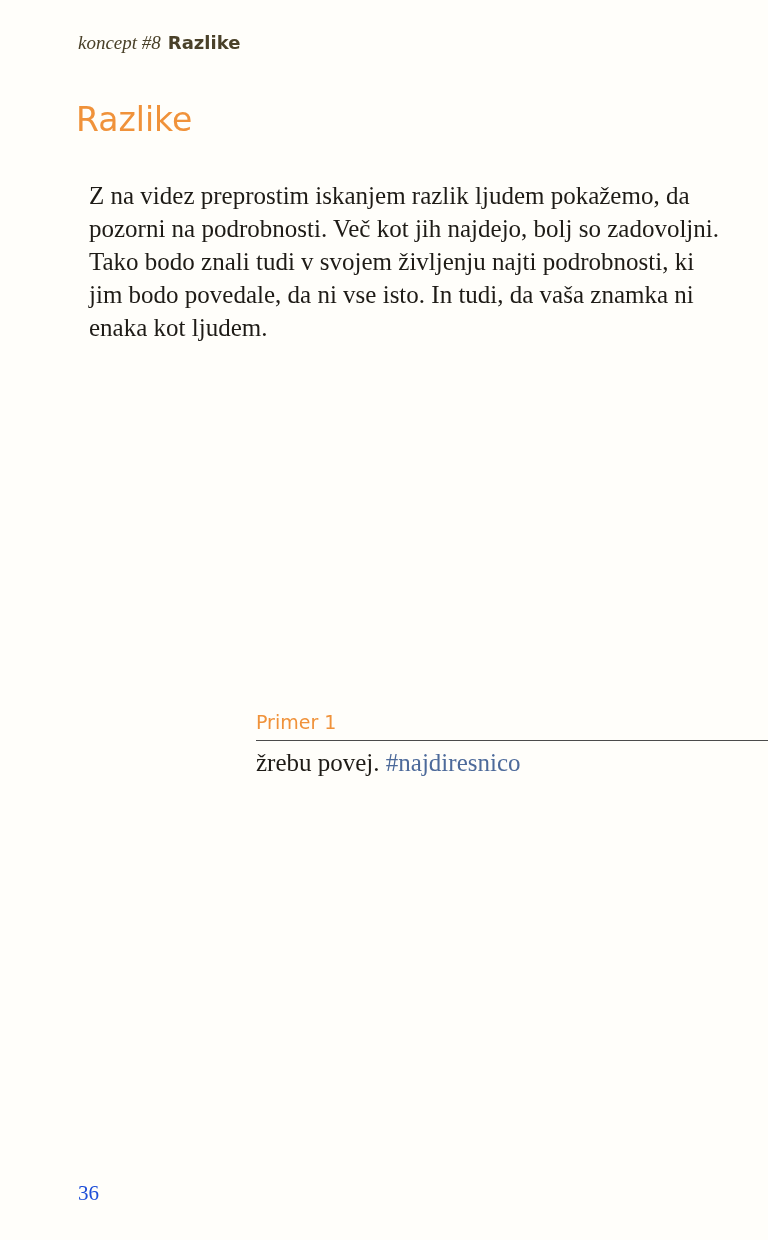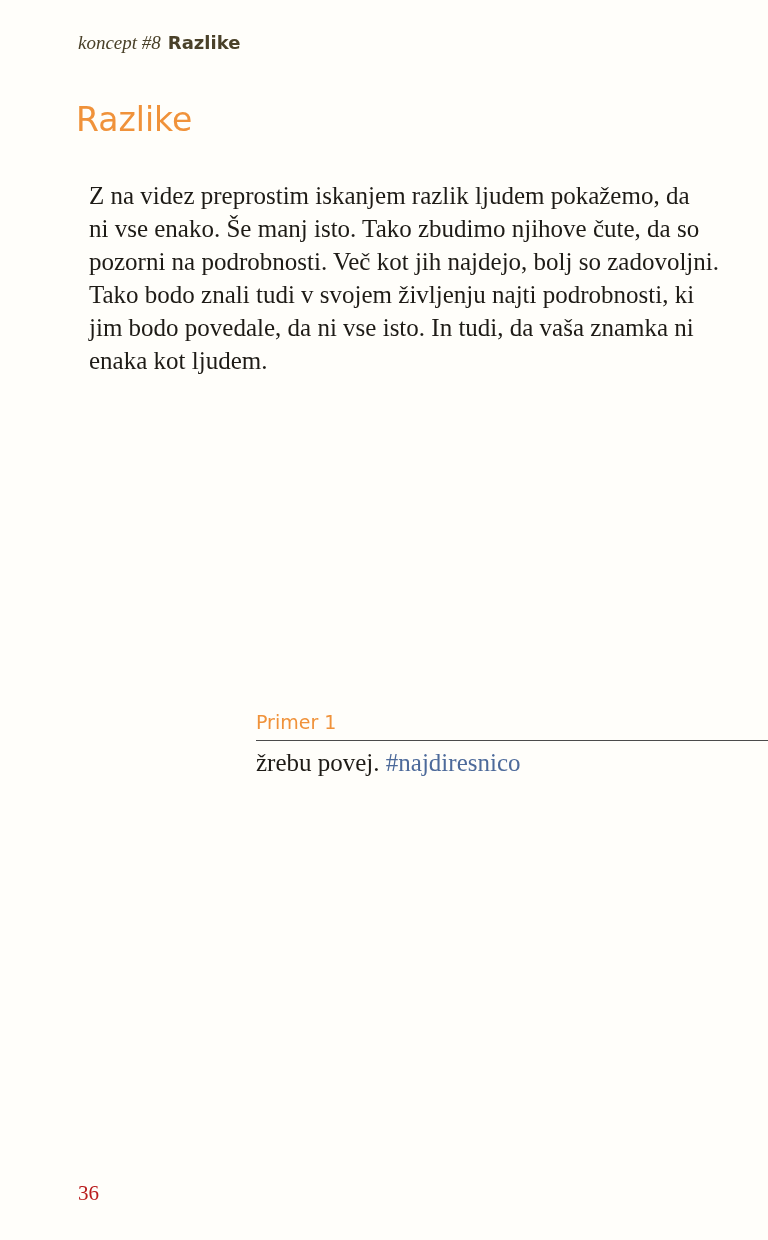--- a/index.html
+++ b/index.html
@@ -101,37 +101,36 @@
     cursor: pointer;
   }
 
   
   .page-number {
     position: absolute;
     left: 78px;
     top: 1180px;
     font-size: 21px;
     line-height: 26px;
-    color: #b91c1c;
+    color: #1d4ed8;
   }
 </style>
 </head>
 <body>
 
 <div class="page">
 
   <div class="kicker">
     <span class="kicker-series">koncept #8</span><span class="kicker-title">Razlike</span>
   </div>
 
   <h1 class="page-title">Razlike</h1>
 
   <div class="intro">
       <div>Z na videz preprostim iskanjem razlik ljudem pokažemo, da</div>
-      <div>ni vse enako. Še manj isto. Tako zbudimo njihove čute, da so</div>
       <div>pozorni na podrobnosti. Več kot jih najdejo, bolj so zadovoljni.</div>
       <div>Tako bodo znali tudi v svojem življenju najti podrobnosti, ki</div>
       <div>jim bodo povedale, da ni vse isto. In tudi, da vaša znamka ni</div>
       <div>enaka kot ljudem.</div>
     </div>
 
   <div class="primer-label">Primer 1</div>
 
   <div class="primer-rule"></div>
 

